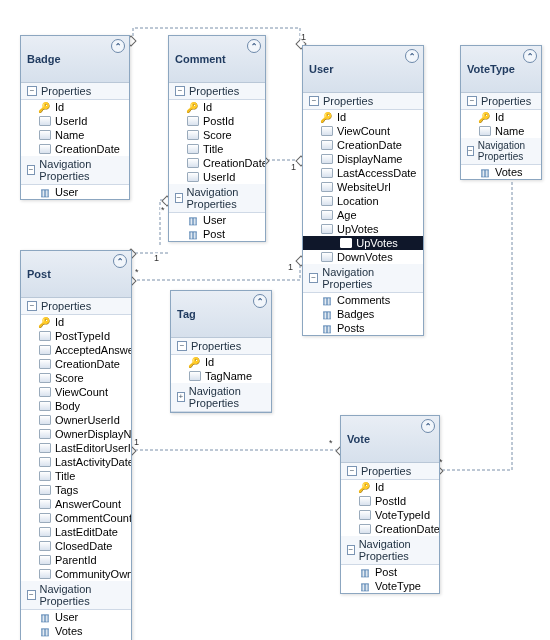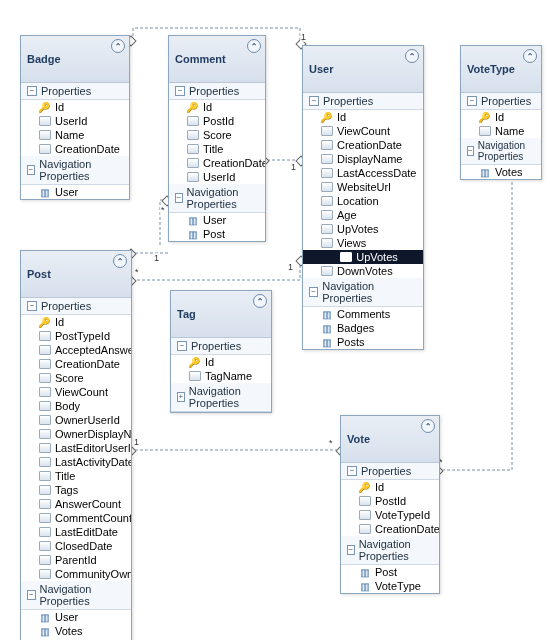--- a/index.html
+++ b/index.html
@@ -329,26 +329,20 @@
           <span class="prop-icon"></span>
         </span>
         <span>Age</span>
       </div>
       <div class="item">
         <span class="icon">
           <span class="prop-icon"></span>
         </span>
         <span>UpVotes</span>
       </div>
-      <div class="item">
-        <span class="icon">
-          <span class="prop-icon"></span>
-        </span>
-        <span>Views</span>
-      </div>
       <div class="item selected">
         <span class="icon">
           <span class="prop-icon"></span>
         </span>
         <span>UpVotes</span>
       </div>
       <div class="item">
         <span class="icon">
           <span class="prop-icon"></span>
         </span>

